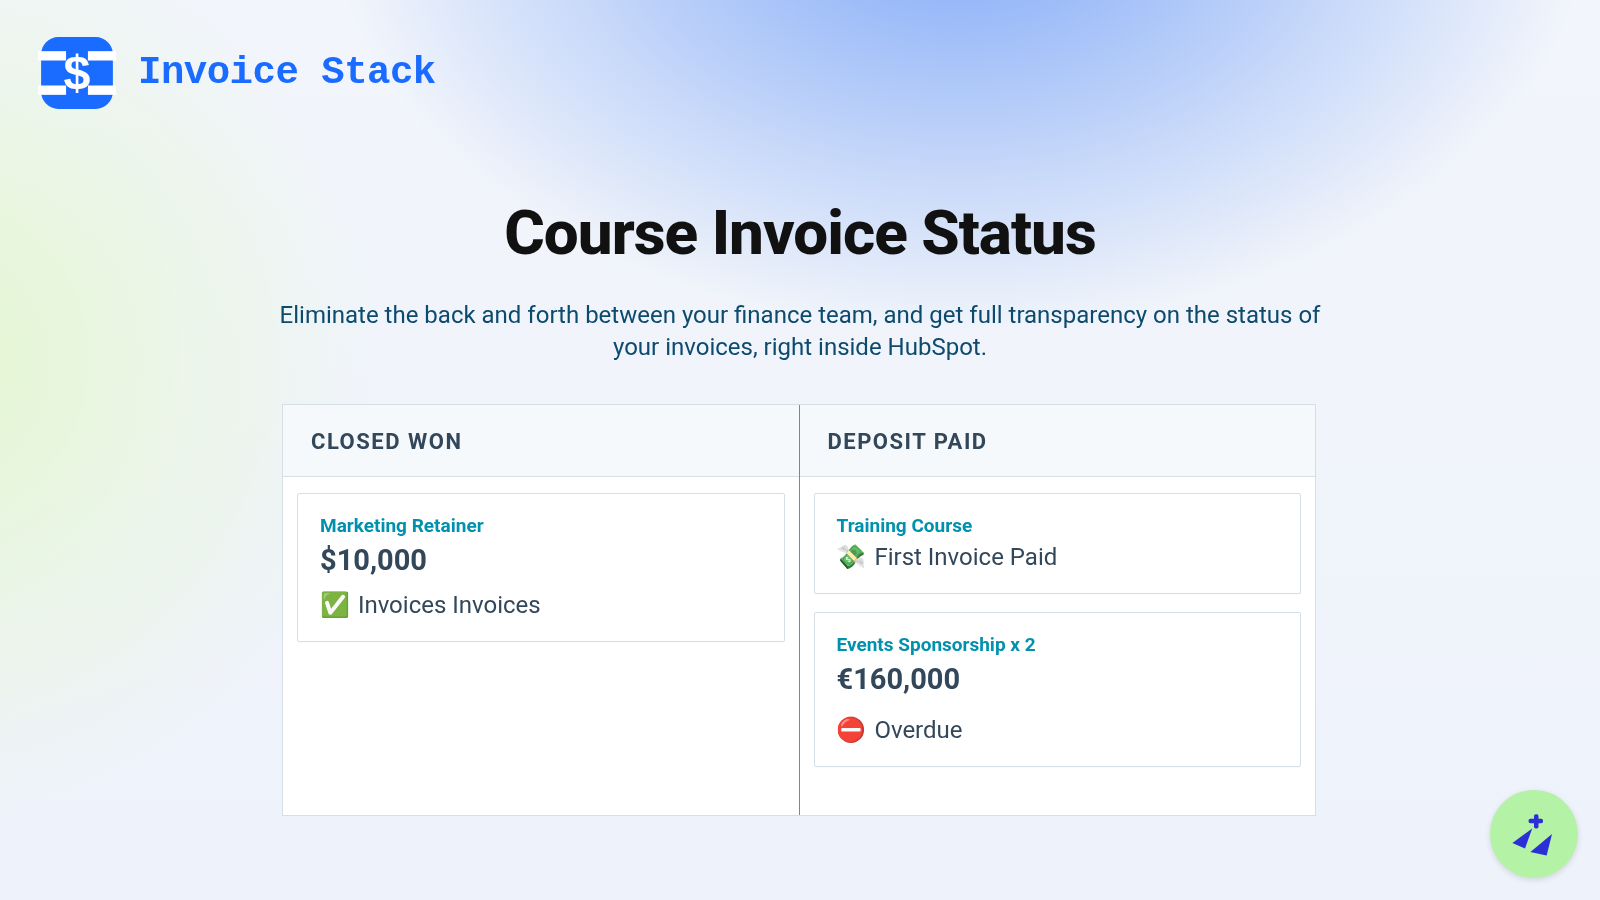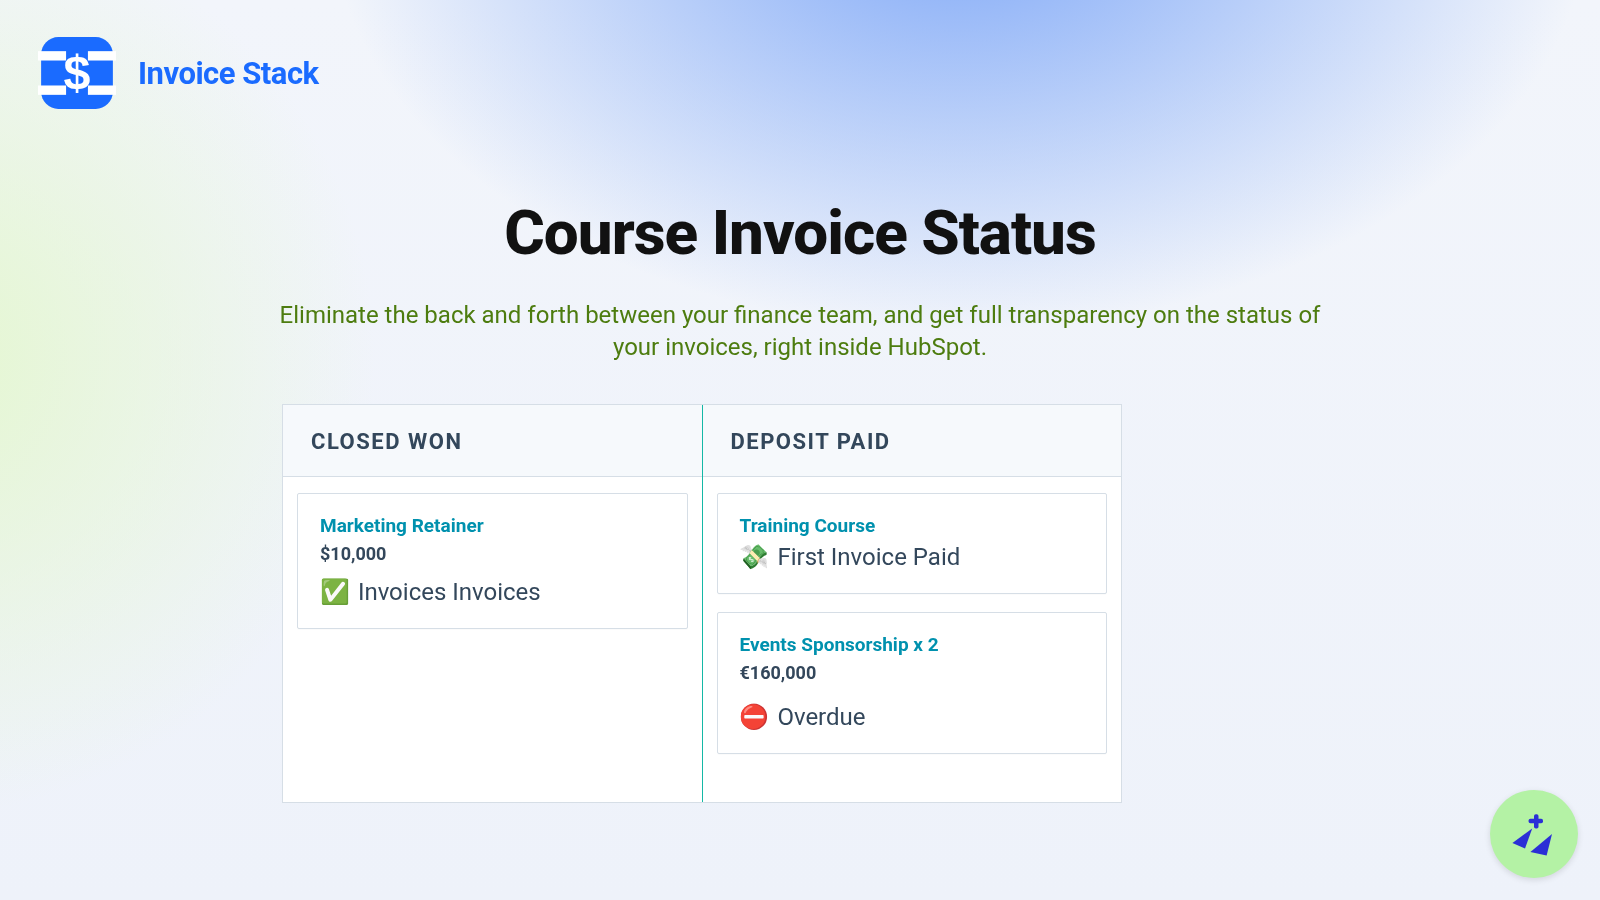--- a/index.html
+++ b/index.html
@@ -20,57 +20,58 @@
     display: flex;
     align-items: center;
     gap: 22px;
   }
   .logo-mark {
     width: 78px;
     height: 78px;
     display: block;
   }
   .logo-text {
-    font-size: 31px;
+    font-size: 39px;
     font-weight: 700;
     color: #1a6bff;
     letter-spacing: -0.5px;
+    font-family: Liberation Mono, monospace;
   }
 
   
   .hero {
     position: absolute;
     top: 196px;
     left: 0;
     right: 0;
     text-align: center;
   }
   .hero h1 {
     font-size: 62px;
     font-weight: 800;
     color: #111;
     letter-spacing: -1px;
   }
   .hero p {
     margin-top: 30px;
     font-size: 24px;
     line-height: 1.35;
-    color: #4d7c0f;
+    color: #0c4a6e;
     font-weight: 400;
     max-width: 1060px;
     margin-left: auto;
     margin-right: auto;
   }
 
   
   .board {
     position: absolute;
     top: 404px;
     left: 282px;
-    width: 840px;
+    width: 1034px;
     background: #fff;
     border: 1px solid #d6dee6;
     display: flex;
   }
   .column {
     flex: 1;
     min-width: 0;
   }
   .column + .column { border-left: 1px solid #14b8a6; }
   .col-header {
@@ -95,21 +96,21 @@
     margin-bottom: 18px;
     box-shadow: 0 1px 1px rgba(0,0,0,0.02);
   }
   .card-title {
     font-size: 19px;
     font-weight: 700;
     color: #0091ae;
     margin-bottom: 6px;
   }
   .card-amount {
-    font-size: 18px;
+    font-size: 29px;
     font-weight: 700;
     color: #33475b;
     margin-bottom: 14px;
   }
   .card-amount.tight { margin-bottom: 20px; }
   .card-status {
     font-size: 24px;
     color: #33475b;
     display: flex;
     align-items: center;

